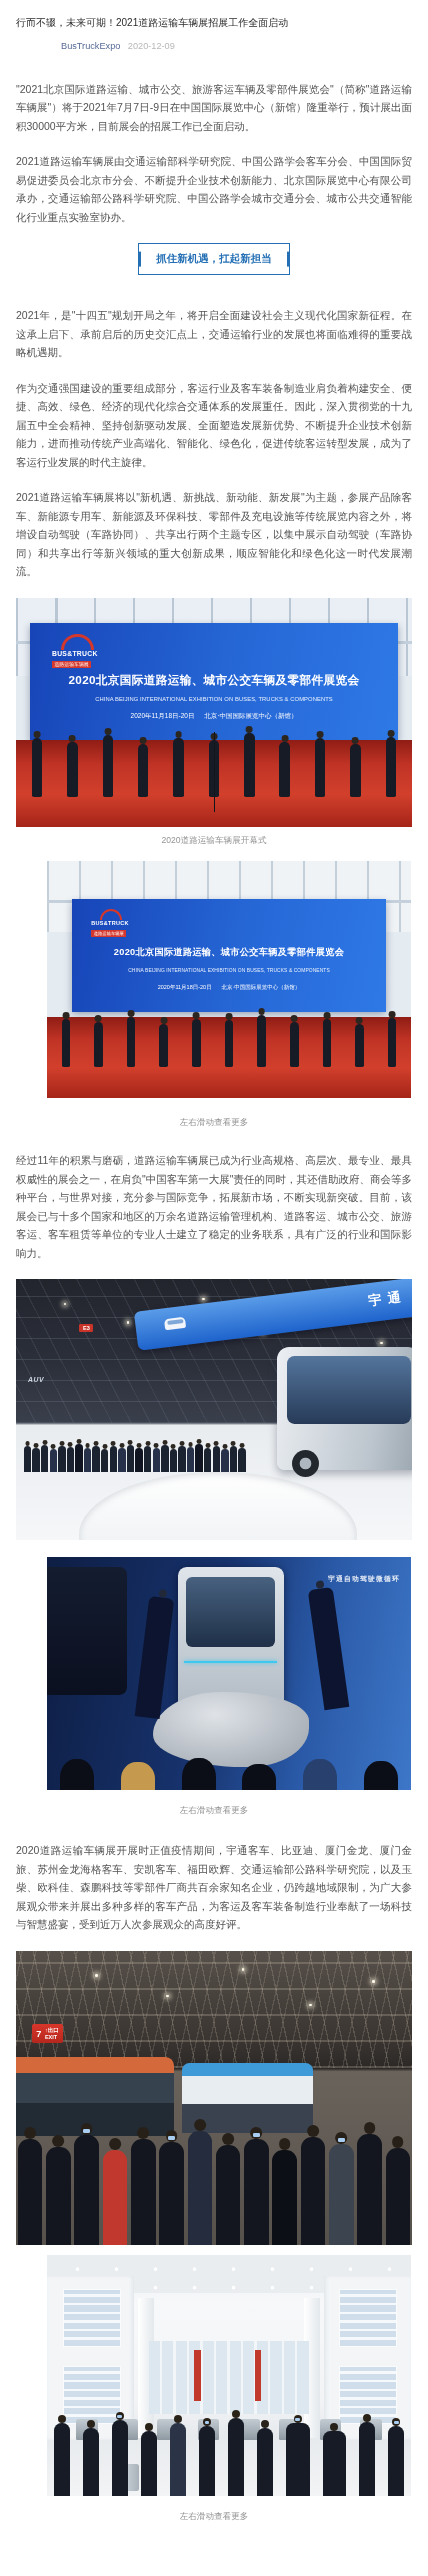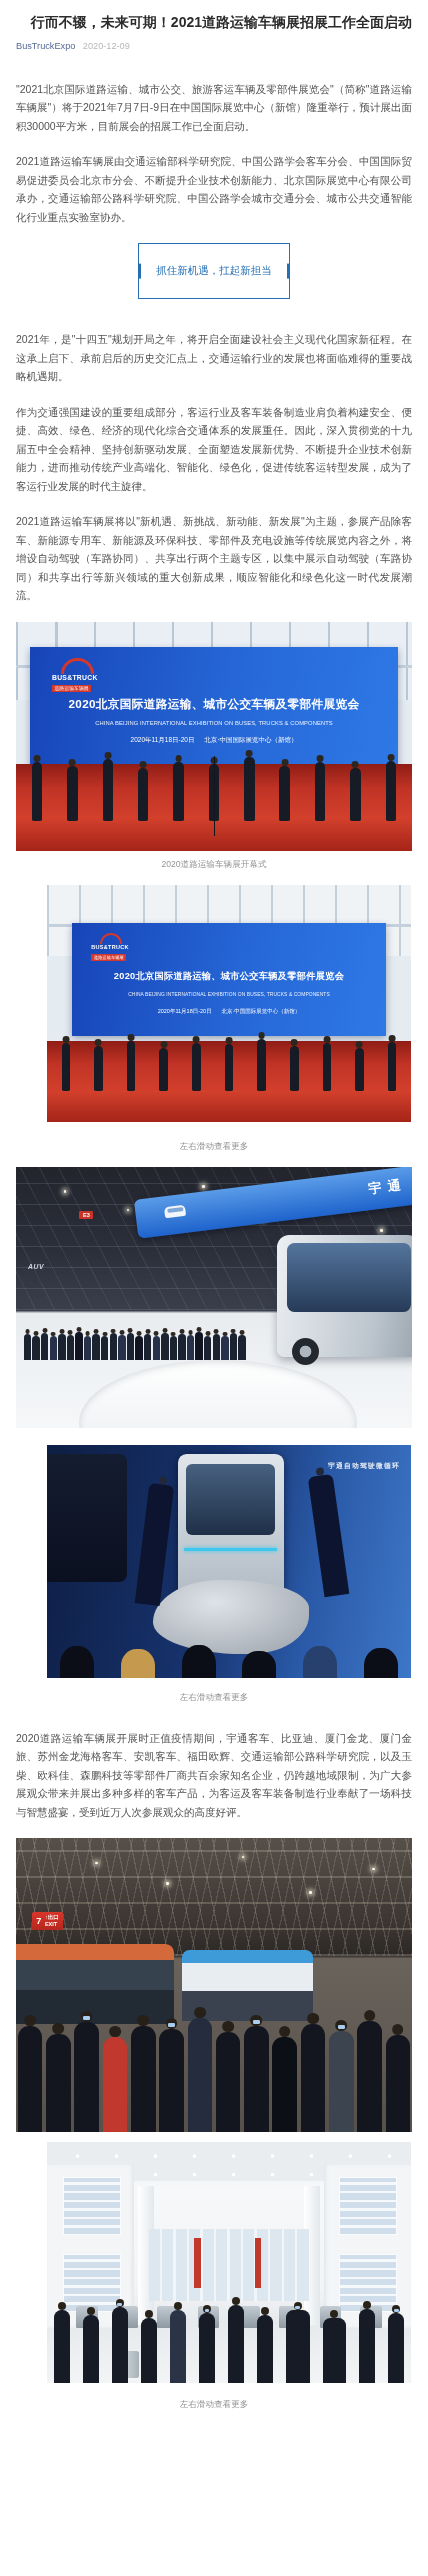--- a/index.html
+++ b/index.html
@@ -1,24 +1,24 @@
 <!DOCTYPE html>
 <html style="font-size:9.8px"><head>
 <meta charset="utf-8">
 <style>
   html,body{margin:0;padding:0;background:#ffffff;}
   body{width:428px;font-family:"Liberation Sans","DejaVu Sans",sans-serif;}
   .article{padding:6.2px 16px 8px 16px;box-sizing:border-box;width:428px;}
-  h1.title{font-size:14px;line-height:21px;color:#2b2b2b;font-weight:700;margin:6.2px 0 0 0;text-align:right;}
+  h1.title{font-size:10px;line-height:21px;color:#2b2b2b;font-weight:400;margin:6.2px 0 0 0;}
   .meta{margin:6.2px 0 28px 0;font-size:9.2px;line-height:12.3px;}
-  .meta .author{color:#576b95;margin-right:7.4px;cursor:pointer;}
+  .meta .author{color:#576b95;margin-right:7.4px;cursor:pointer;margin-left:45px;}
   .meta .date{color:#b8b8b8;}
   p.body-p{font-size:10.5px;line-height:18.5px;color:#535353;text-align:justify;margin:0 0 17px 0;}
   
-  .quote-box{position:relative;margin:3.7px auto 31px auto;width:fit-content;border:0.6px solid #2570b5;color:#2570b5;font-size:10.5px;font-weight:400;padding:20px 17px;text-align:center;}
+  .quote-box{position:relative;margin:3.7px auto 31px auto;width:fit-content;border:0.6px solid #2570b5;color:#2570b5;font-size:10.5px;font-weight:700;padding:8px 17px;text-align:center;}
   .quote-box::before,.quote-box::after{content:'';position:absolute;top:50%;transform:translateY(-50%);width:2.5px;height:14.8px;background:#2570b5;}
   .quote-box::before{left:-1.2px;}
   .quote-box::after{right:-1.2px;}
   
   .photo{position:relative;overflow:hidden;width:100%;}
   .caption{font-size:8.6px;line-height:13px;color:#949494;text-align:center;margin:7.4px 0 0 0;}
   .inset{width:364px;margin-left:31px;}
   
   .expo-stage{background:#e4ebf1;}
   .win-strip{position:absolute;left:0;right:0;top:0;height:34%;background:repeating-linear-gradient(90deg,#b9c7d4 0 2.5px,#e9eff4 2.5px 39px),linear-gradient(#dfe8ef,#eef3f7);}
@@ -188,20 +188,21 @@
         <span class="fig" style="height: 47px;"></span>
         <span class="fig" style="height: 52px;"></span>
         <span class="fig" style="height: 45px;"></span>
         <span class="fig" style="height: 48px;"></span>
         <span class="fig" style="height: 43px;"></span>
         <span class="fig" style="height: 49px;"></span>
       </div>
   </div>
   <p class="caption" style="margin-top:18.5px;">左右滑动查看更多</p>
 
+  <p class="body-p" style="margin-top:22px;">经过11年的积累与磨砺，道路运输车辆展已成为行业高规格、高层次、最专业、最具权威性的展会之一，在肩负"中国客车第一大展"责任的同时，其还借助政府、商会等多种平台，与世界对接，充分参与国际竞争，拓展新市场，不断实现新突破。目前，该展会已与十多个国家和地区的万余名道路运输管理机构、道路客运、城市公交、旅游客运、客车租赁等单位的专业人士建立了稳定的业务联系，具有广泛的行业和国际影响力。</p>
 
   <div class="photo yutong" style="height:261px;margin-top:13.5px;">
     <div class="truss"></div>
     <span class="lamp" style="left:12%;top:9%;"></span>
     <span class="lamp" style="left:28%;top:16%;"></span>
     <span class="lamp" style="left:47%;top:7%;"></span>
     <span class="lamp" style="left:62%;top:20%;"></span>
     <span class="lamp" style="left:80%;top:12%;"></span>
     <span class="lamp" style="left:92%;top:24%;"></span>
     <div class="ribbon">

